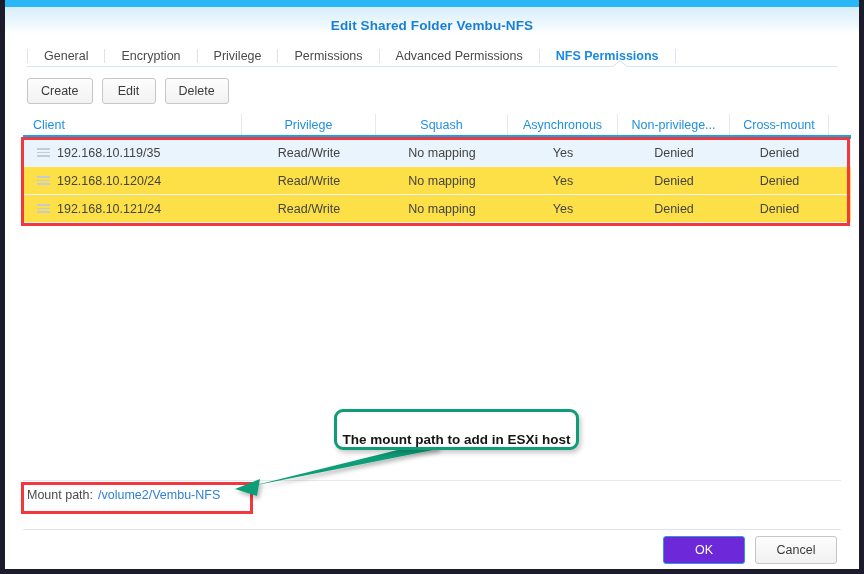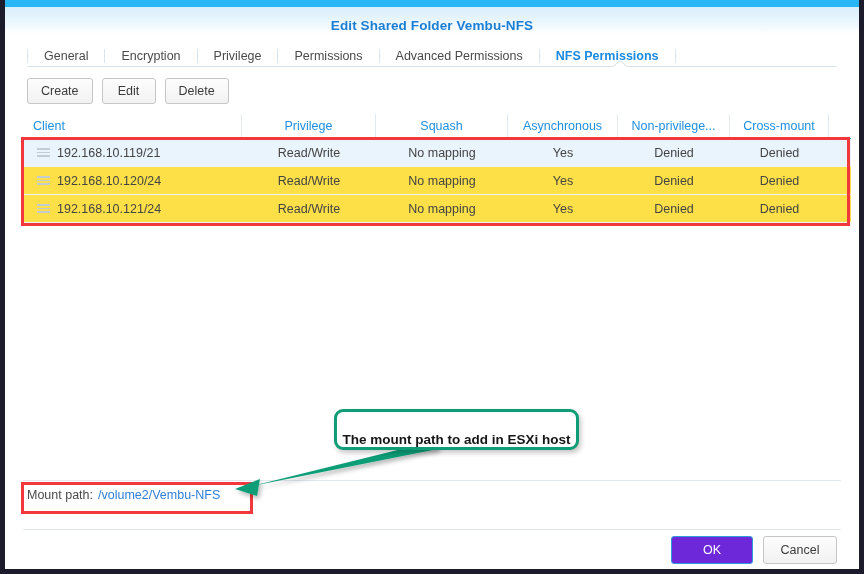--- a/index.html
+++ b/index.html
@@ -120,21 +120,21 @@
   
   #table-wrap {
     position: absolute;
     left: 18px;
     top: 114px;
     width: 828px;
   }
   #table-header {
     display: flex;
     height: 25px;
-    border-bottom: 1px solid #0ea5e9;
+    border-bottom: 4px solid #0ea5e9;
     background: #ffffff;
   }
   .th {
     font-size: 12.5px;
     color: #1f8fe0;
     display: flex;
     align-items: center;
     border-right: 1px solid #e2eaf0;
     padding-left: 10px;
     overflow: hidden;
@@ -289,21 +289,21 @@
     border-radius: 3px;
     color: #ffffff;
     font-size: 12.5px;
     font-family: "Liberation Sans", sans-serif;
     display: flex;
     align-items: center;
     justify-content: center;
     cursor: pointer;
   }
   #cancel-button {
-    width: 74px;
+    width: 82px;
     height: 28px;
     background: linear-gradient(to bottom, #fdfdfd 0%, #f1f1f1 100%);
     border: 1px solid #c6c6c6;
     border-radius: 3px;
     color: #3b3b3b;
     font-size: 12.5px;
     font-family: "Liberation Sans", sans-serif;
     display: flex;
     align-items: center;
     justify-content: center;
@@ -349,21 +349,21 @@
       <div class="th c-pad"></div>
     </div>
 
     <div class="tr selected">
       <div class="td c-client">
         <span class="drag-handle">
             <i></i>
             <i></i>
             <i></i>
           </span>
-        <span>192.168.10.119/21</span>
+        <span>192.168.10.119/35</span>
       </div>
       <div class="td c-priv center">Read/Write</div>
       <div class="td c-squash center">No mapping</div>
       <div class="td c-async center">Yes</div>
       <div class="td c-nonpriv center">Denied</div>
       <div class="td c-cross center">Denied</div>
       <div class="td c-pad"></div>
     </div>
 
     <div class="tr">

